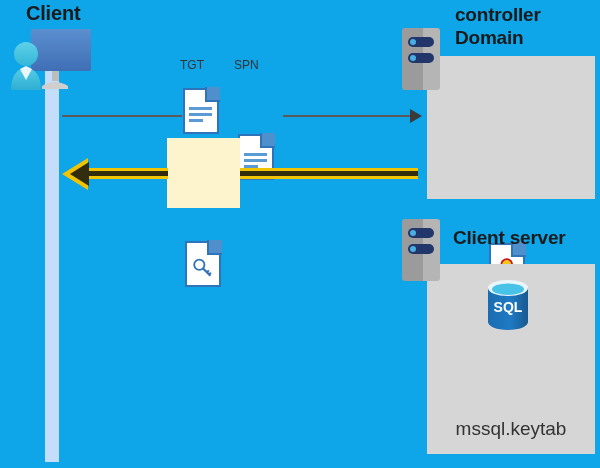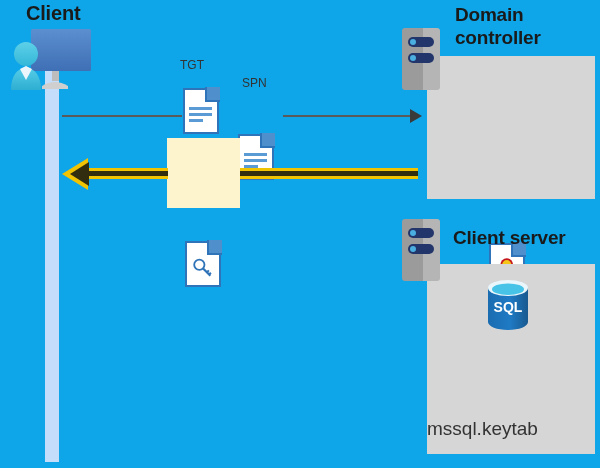--- a/index.html
+++ b/index.html
@@ -115,24 +115,25 @@
   .doc .ln3 { top: 31px; width: 14px; }
 
   #tgt-doc { left: 183px; top: 88px; }
   #spn-doc { left: 238px; top: 88px; }
 
   .doc-label {
     font-size: 12px;
     color: #333333;
   }
   #tgt-label { left: 180px; top: 58px; }
-  #spn-label { left: 234px; top: 76px; margin-left: 8px; }
+  #spn-label { left: 234px; top: 58px; }
   #keytab-label {
     left: 427px; top: 418px;
     width: 168px;
+    text-align: center;
     font-size: 19px;
     color: #333333;
   }
 
   
   #highlight-box {
     left: 167px; top: 138px;
     width: 73px; height: 70px;
     background: #fdf3cd;
   }
@@ -279,22 +280,22 @@
     <svg class="key-glyph" viewBox="0 0 24 24" xmlns="http://www.w3.org/2000/svg">
       <circle cx="8" cy="8.5" r="5.6" fill="none" stroke="#2f73b8" stroke-width="2"></circle>
       <path d="M11.8 12.3 L20 20.5" fill="none" stroke="#2f73b8" stroke-width="2.4" stroke-linecap="butt"></path>
       <path d="M16.2 16.7 L18.4 14.6" fill="none" stroke="#2f73b8" stroke-width="2.2"></path>
       <path d="M18.6 19.1 L20.6 17.1" fill="none" stroke="#2f73b8" stroke-width="2.2"></path>
     </svg>
   </div>
 
   <div class="abs grey-panel" id="dc-panel"></div>
   <div class="abs title" id="dc-title">
+    <div>controller</div>
     <div>Domain</div>
-    <div>controller</div>
   </div>
   <div class="abs server-icon" id="dc-server">
     <div class="server-led led-1"></div>
     <div class="server-led led-2"></div>
   </div>
 
   <div class="abs doc" id="cert-doc">
     <div class="page"></div>
     <div class="fold"></div>
     <svg class="cert-glyph" viewBox="0 0 24 28" xmlns="http://www.w3.org/2000/svg">

